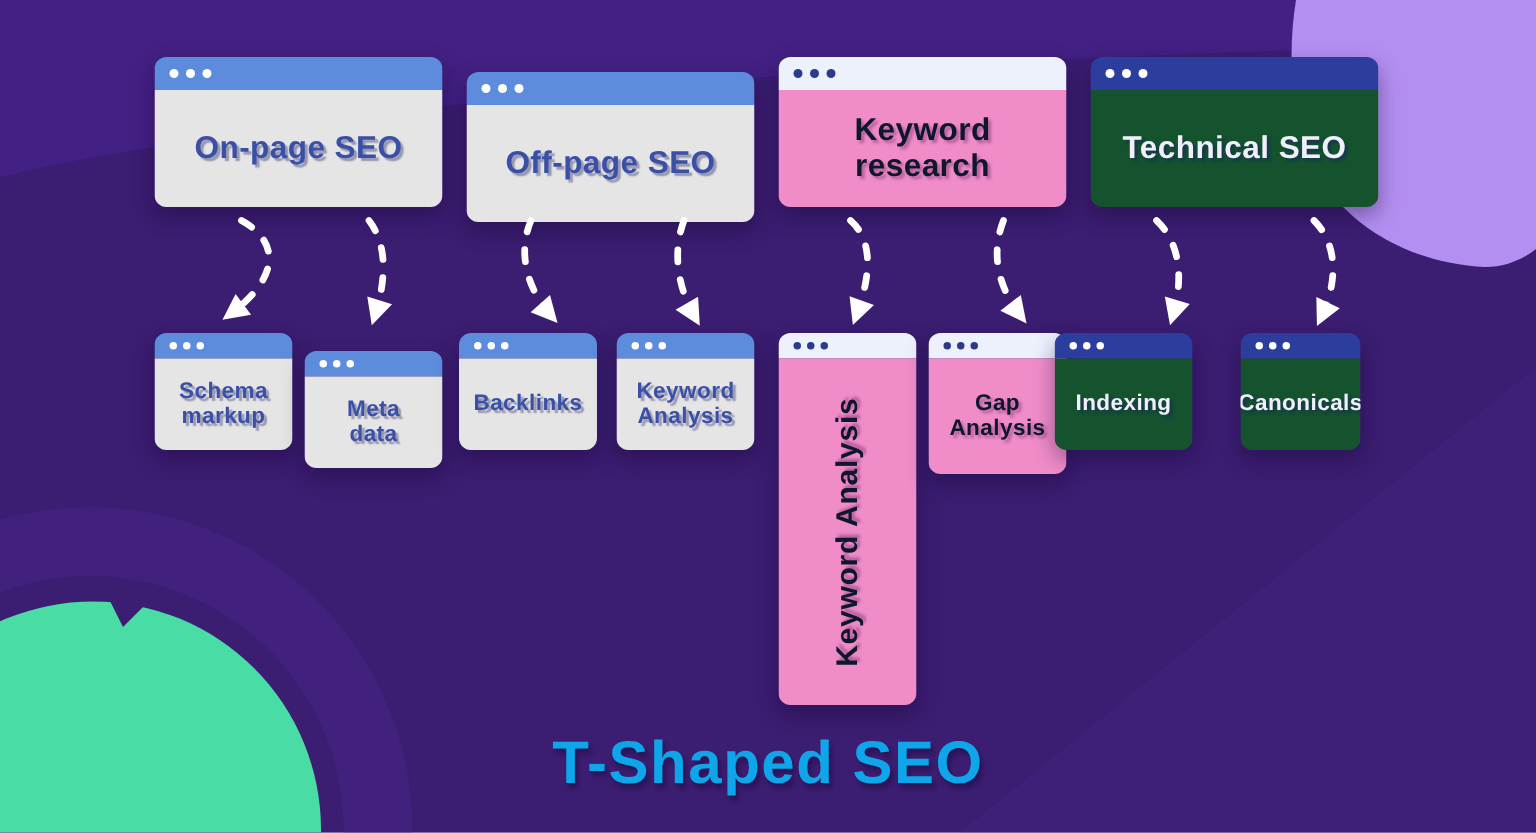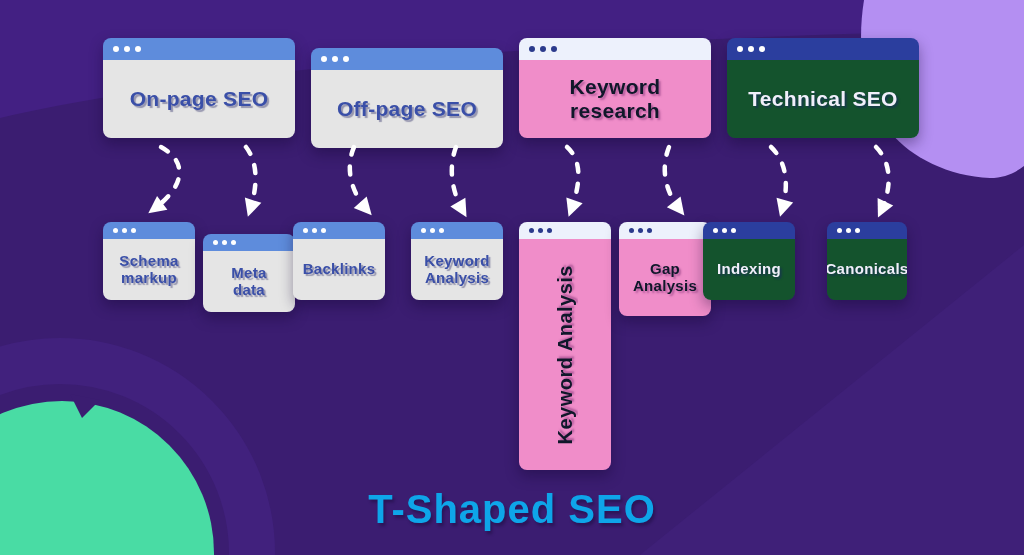--- a/index.html
+++ b/index.html
@@ -190,21 +190,21 @@
           <i class="dot"></i>
           <i class="dot"></i>
           <i class="dot"></i>
         </span>
     </div>
     <div class="body">
         <span class="label">Meta data</span>
       </div>
   </div>
 
-  <div class="card small v-light" style="left:293px;top:222px;width:92px;height:78px">
+  <div class="card small v-light" style="left:306px;top:222px;width:92px;height:78px">
     <div class="bar">
       <span class="dots">
           <i class="dot"></i>
           <i class="dot"></i>
           <i class="dot"></i>
         </span>
     </div>
     <div class="body">
         <span class="label">Backlinks</span>
       </div>

